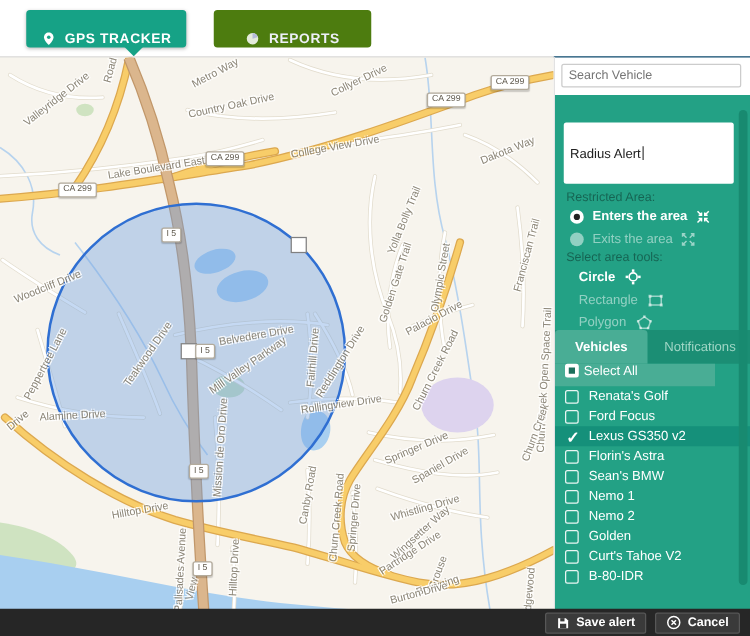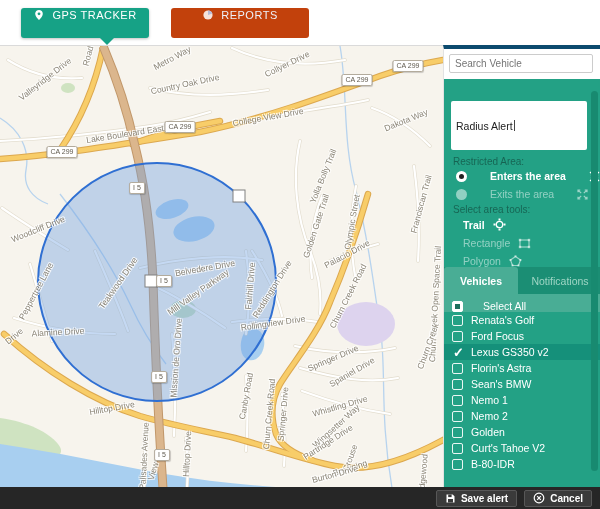--- a/index.html
+++ b/index.html
@@ -1,58 +1,58 @@
 <!DOCTYPE html>
 <html><head>
 <meta charset="utf-8">
 <style>
   html,body{margin:0;padding:0;background:#fff}
   .app{position:relative;width:600px;height:509px;background:#fff;font-family:"Liberation Sans",sans-serif;overflow:hidden}
 
   
   .header{position:absolute;left:0;top:0;width:600px;height:45px;background:#fff}
-  .tab{position:absolute;top:8px;height:30px;border:none;border-radius:3px;color:#fff;font-weight:normal;font-size:11px;letter-spacing:.5px;display:flex;align-items:flex-start;justify-content:center;gap:7px;cursor:pointer;font-family:inherit}
+  .tab{position:absolute;top:8px;height:30px;border:none;border-radius:3px;color:#fff;font-weight:bold;font-size:11px;letter-spacing:.5px;display:flex;align-items:flex-end;justify-content:center;gap:7px;cursor:pointer;font-family:inherit}
   .tab-gps{left:21px;width:128px;background:#16a286;box-shadow:0 1px 3px rgba(0,0,0,.25)}
-  .tab-reports{left:171px;width:138px;background:#c2410c;color:#eef0f8}
+  .tab-reports{left:171px;width:126px;background:#4d7c0f;color:#eef0f8}
   .tab-config{left:333px;width:135px;background:#8ea5b0;color:#f0f4f6}
   .pointer{position:absolute;left:99px;top:37px;width:0;height:0;border:8px solid transparent;border-top:8px solid #16a286;border-bottom:none}
 
   
   .map{position:absolute;left:0;top:45px;width:443px;height:442px;background:#f7f4ed;border-top:1px solid #dadada;overflow:hidden}
   .map svg{position:absolute;left:0;top:0}
   #street-labels,#shields{position:absolute;left:0;top:0;width:443px;height:442px;pointer-events:none}
   .slabel{position:absolute;font-size:8.5px;color:#8b8577;white-space:nowrap;text-shadow:1px 1px 0 rgba(255,255,255,.9),-1px -1px 0 rgba(255,255,255,.9),1px -1px 0 rgba(255,255,255,.9),-1px 1px 0 rgba(255,255,255,.9)}
   .shield{position:absolute;transform:translate(-50%,-50%);background:#fff;border:1px solid #b3ab9c;border-radius:2px;font-size:7px;line-height:9px;height:10px;padding:0 3px;color:#5f594d;white-space:nowrap;box-shadow:0 1px 1px rgba(0,0,0,.18)}
 
   
-  .sidebar{position:absolute;left:443px;top:45px;width:157px;height:442px;background:#fff;border-top:4px solid #0c4a6e;border-left:1px solid #e2e2e2;box-sizing:border-box}
+  .sidebar{position:absolute;left:443px;top:45px;width:157px;height:442px;background:#fff;border-top:1px solid #0c4a6e;border-left:1px solid #e2e2e2;box-sizing:border-box}
   .search-input{position:absolute;left:5px;top:5px;width:132px;height:17px;border:1px solid #ccc;border-radius:2px;font-size:10px;padding:0 5px;color:#333;font-family:inherit;outline:none}
   .panel{position:absolute;left:0;top:30px;width:156px;height:412px;background:#23a185;overflow:hidden}
   .name-input{position:absolute;left:7px;top:22px;width:126px;height:17px;background:#fff;border-radius:2px;font-size:10.5px;color:#222;display:flex;align-items:center;padding:16px 5px}
   .caret{width:1px;height:11px;background:#444;margin-left:1px}
   .muted{color:rgba(0,0,0,.38);font-size:10px}
   .status-row{position:absolute;left:9px;top:48px;display:flex;align-items:center;gap:6px}
   .pill{border:1px solid #fff;color:#fff;border-radius:10px;font-size:10px;padding:2px 9px;cursor:pointer}
   .lbl-restricted{position:absolute;left:9px;top:77px}
-  .radio-row{position:absolute;left:12px;display:flex;align-items:center;gap:23px;cursor:pointer}
+  .radio-row{position:absolute;left:12px;display:flex;align-items:center;gap:7px;cursor:pointer}
   .r1{top:91px}.r2{top:109px}
   .radio{width:11px;height:11px;border-radius:50%;background:#fff;position:relative;flex:none}
   .radio.checked::after{content:"";position:absolute;left:3px;top:3px;width:5px;height:5px;border-radius:50%;background:#222}
   .radio.off{background:rgba(255,255,255,.5)}
   .rlabel{font-size:10.5px;color:#fff;font-weight:bold}
   .off-txt{color:rgba(255,255,255,.5)!important;font-weight:normal!important}
   .lbl-tools{position:absolute;left:9px;top:125px}
   .tool-row{position:absolute;left:19px;display:flex;align-items:center;gap:8px;cursor:pointer}
   .t1{top:139px}.t2{top:158px}.t3{top:176px}
   .tool-label{font-size:10.5px;color:#fff;font-weight:bold}
   .vtabs{position:absolute;left:0;top:188px;width:156px;height:27px;background:#1b8e74}
   .vtab{position:absolute;top:0;height:27px;display:flex;align-items:center;justify-content:center;font-size:10.5px;cursor:pointer}
   .vtab.active{left:0;width:74px;background:#49ad95;color:#fff;font-weight:bold;border-radius:3px 3px 0 0}
   .vtab.inactive{left:74px;width:84px;color:#9fd6c5}
-  .select-all{position:absolute;left:0;top:215px;width:156px;height:18px;background:#49ad95;display:flex;align-items:flex-end;gap:20px;padding-left:8px;box-sizing:border-box;color:#fff;font-size:10.5px;cursor:pointer}
+  .select-all{position:absolute;left:0;top:215px;width:128px;height:18px;background:#49ad95;display:flex;align-items:flex-start;gap:4px;padding-left:8px;box-sizing:border-box;color:#fff;font-size:10.5px;cursor:pointer}
   .cb{width:11px;height:11px;border:1px solid rgba(255,255,255,.9);border-radius:2px;position:relative;flex:none;box-sizing:border-box}
   .cb.partial{background:#fff;border-color:#fff}
   .cb.partial::after{content:"";position:absolute;left:2px;top:2px;right:2px;bottom:2px;background:#1d6f5c}
   .cb.checked{border-color:transparent}
   .cb.checked::after{content:"✓";position:absolute;left:0;top:-3px;font-size:13px;font-weight:bold;color:#fff}
   #vehicle-list{position:absolute;left:0;top:233px;width:156px;height:179px}
   .vrow{height:16px;display:flex;align-items:center;gap:8px;padding-left:8px;color:#fff;font-size:10.5px;cursor:pointer}
   .vrow.sel{background:#15907a}
   .scrollbar{position:absolute;right:2px;top:4px;bottom:6px;width:7px}
   .thumb{position:absolute;left:0;top:8px;bottom:14px;width:7px;border-radius:4px;background:#188a70}
@@ -244,21 +244,21 @@
               <path d="M6.8 4.2 L10 1 M7.7 1 L10 1 L10 3.3"></path>
               <path d="M4.2 6.8 L1 10 M1 7.7 L1 10 L3.3 10"></path>
               <path d="M6.8 6.8 L10 10 M10 7.7 L10 10 L7.7 10"></path>
             </g>
           </svg>
       </div>
 
       <div class="muted lbl-tools">Select area tools:</div>
 
       <div class="tool-row t1">
-        <span class="tool-label">Trail</span>
+        <span class="tool-label">Circle</span>
         <svg width="13" height="13" viewBox="0 0 13 13">
             <circle cx="6.5" cy="6.5" r="3.2" stroke="#fff" stroke-width="1.3" fill="none"></circle>
             <g fill="#fff">
               <rect x="5.5" y="0.5" width="2" height="2"></rect>
               <rect x="5.5" y="10.5" width="2" height="2"></rect>
               <rect x="0.5" y="5.5" width="2" height="2"></rect>
               <rect x="10.5" y="5.5" width="2" height="2"></rect>
             </g>
           </svg>
       </div>

